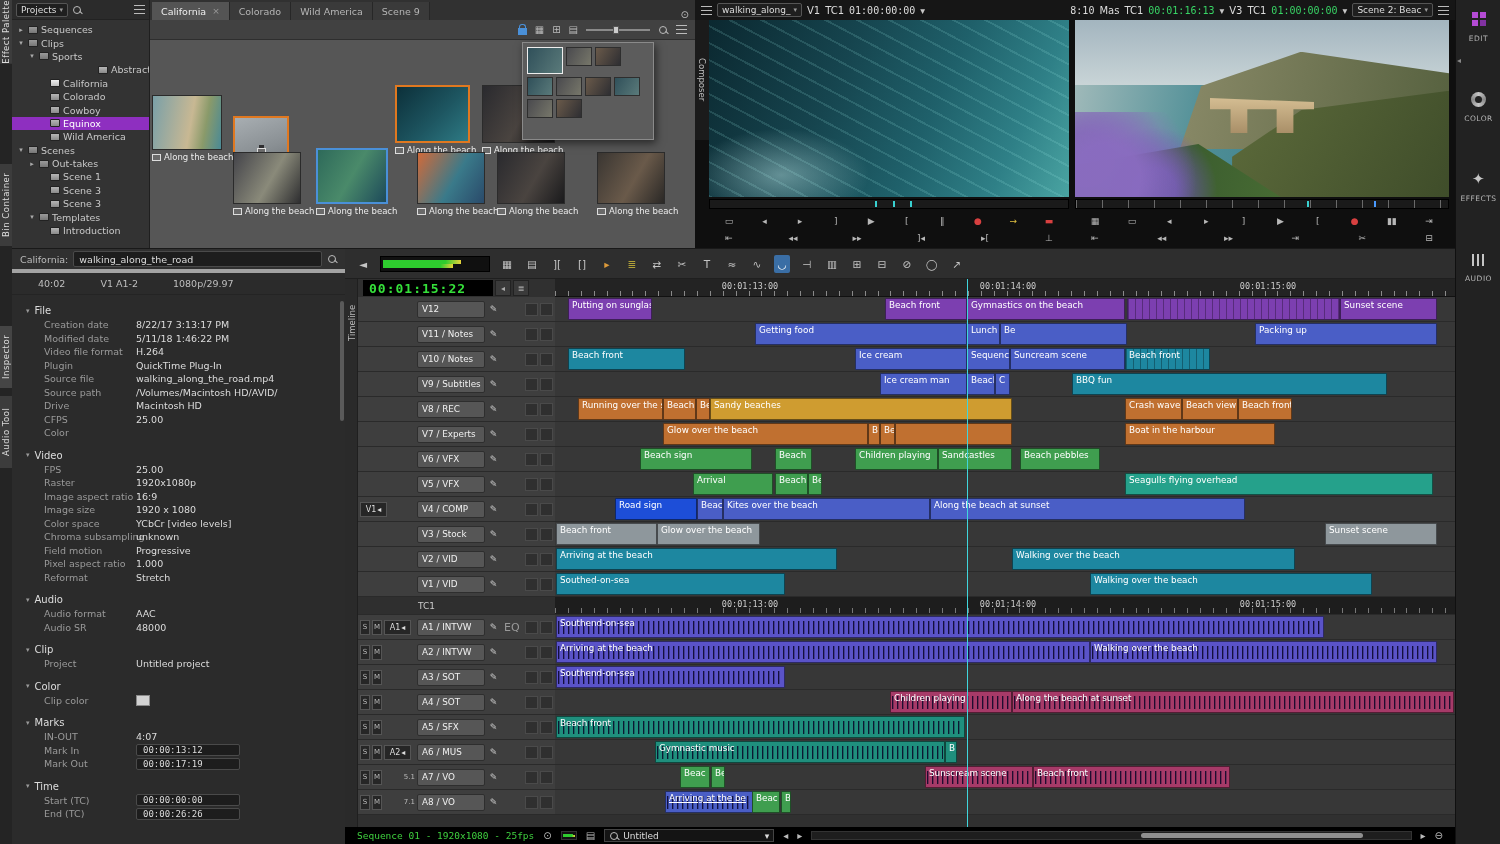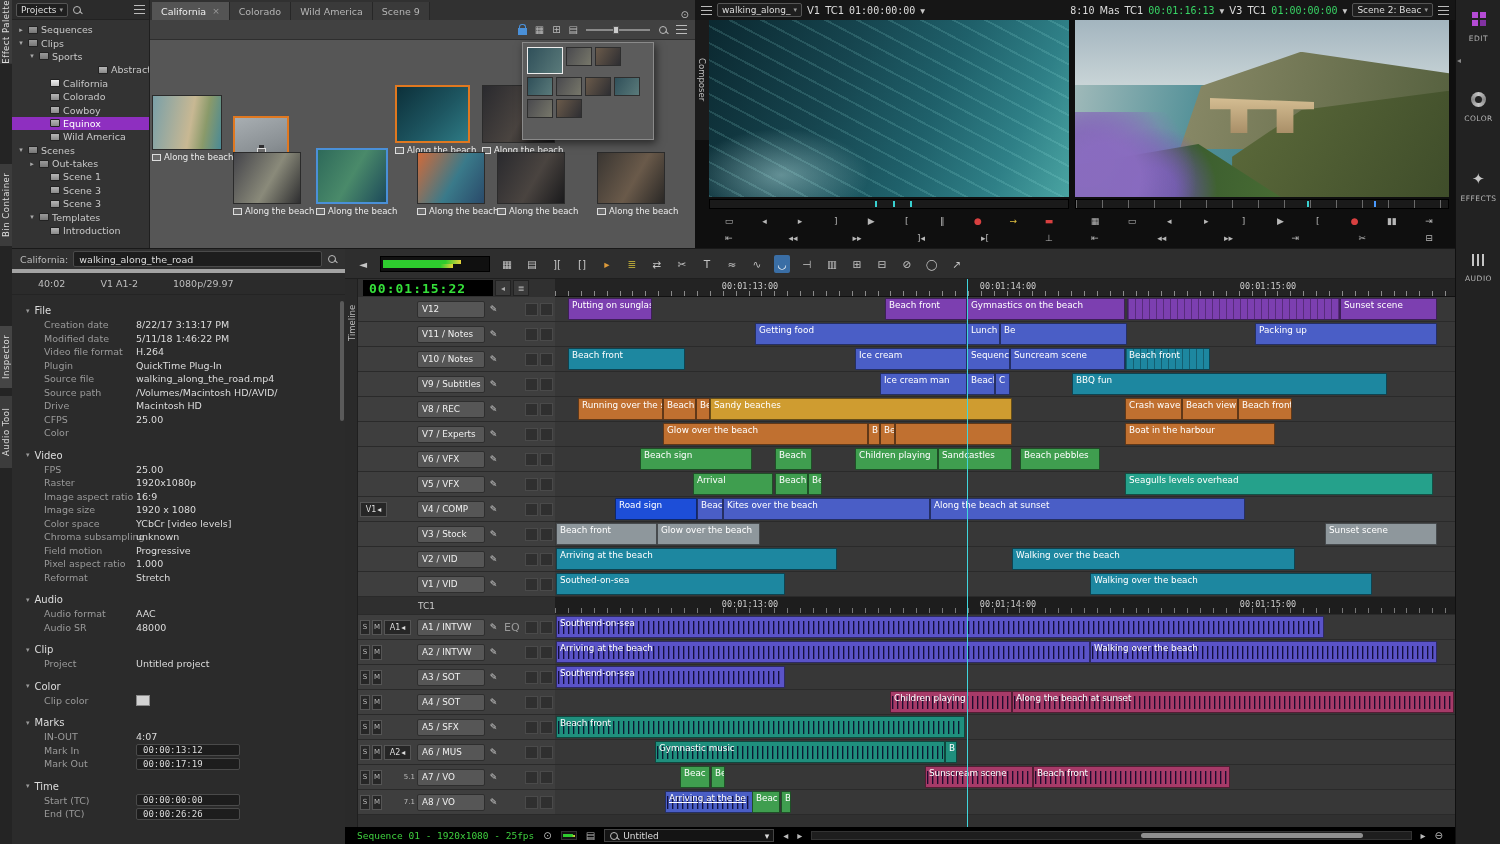--- a/index.html
+++ b/index.html
@@ -968,21 +968,21 @@
           <div class="clip" style="left: 85px; width: 112px; background: rgb(63, 158, 79);"><span class="cl-label">Beach sign</span></div>
           <div class="clip" style="left: 220px; width: 37px; background: rgb(63, 158, 79);"><span class="cl-label">Beach</span></div>
           <div class="clip" style="left: 300px; width: 83px; background: rgb(63, 158, 79);"><span class="cl-label">Children playing</span></div>
           <div class="clip" style="left: 383px; width: 74px; background: rgb(63, 158, 79);"><span class="cl-label">Sandcastles</span></div>
           <div class="clip" style="left: 465px; width: 80px; background: rgb(63, 158, 79);"><span class="cl-label">Beach pebbles</span></div>
         </div>
         <div class="lane" style="top: 175px; height: 25px;">
           <div class="clip" style="left: 138px; width: 80px; background: rgb(63, 158, 79);"><span class="cl-label">Arrival</span></div>
           <div class="clip" style="left: 220px; width: 33px; background: rgb(63, 158, 79);"><span class="cl-label">Beach</span></div>
           <div class="clip" style="left: 253px; width: 14px; background: rgb(63, 158, 79);"><span class="cl-label">Be</span></div>
-          <div class="clip" style="left: 570px; width: 308px; background: rgb(37, 161, 139);"><span class="cl-label">Seagulls levels overhead</span></div>
+          <div class="clip" style="left: 570px; width: 308px; background: rgb(37, 161, 139);"><span class="cl-label">Seagulls flying overhead</span></div>
         </div>
         <div class="lane" style="top: 200px; height: 25px;">
           <div class="clip" style="left: 60px; width: 82px; background: #1d4ed8;"><span class="cl-label">Road sign</span></div>
           <div class="clip" style="left: 142px; width: 26px; background: rgb(74, 94, 198);"><span class="cl-label">Beach</span></div>
           <div class="clip" style="left: 168px; width: 207px; background: rgb(74, 94, 198);"><span class="cl-label">Kites over the beach</span></div>
           <div class="clip" style="left: 375px; width: 315px; background: rgb(74, 94, 198);"><span class="cl-label">Along the beach at sunset</span></div>
         </div>
         <div class="lane" style="top: 225px; height: 25px;">
           <div class="clip" style="left: 1px; width: 101px; background: rgb(142, 151, 156);"><span class="cl-label">Beach front</span></div>
           <div class="clip" style="left: 102px; width: 103px; background: rgb(142, 151, 156);"><span class="cl-label">Glow over the beach</span></div>

